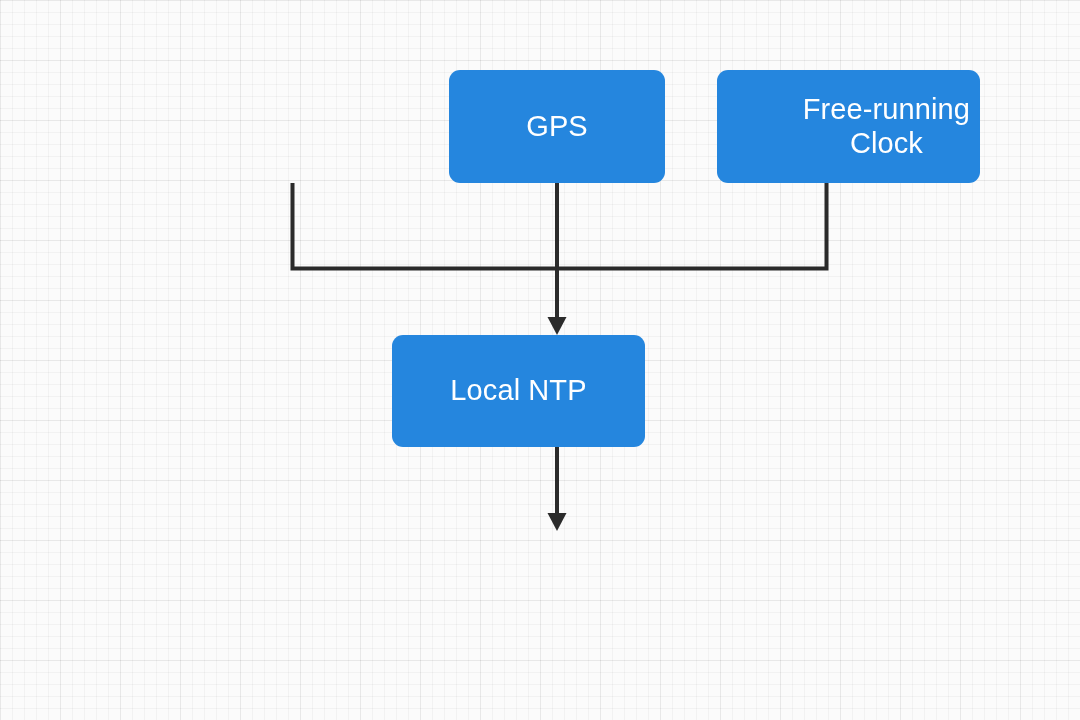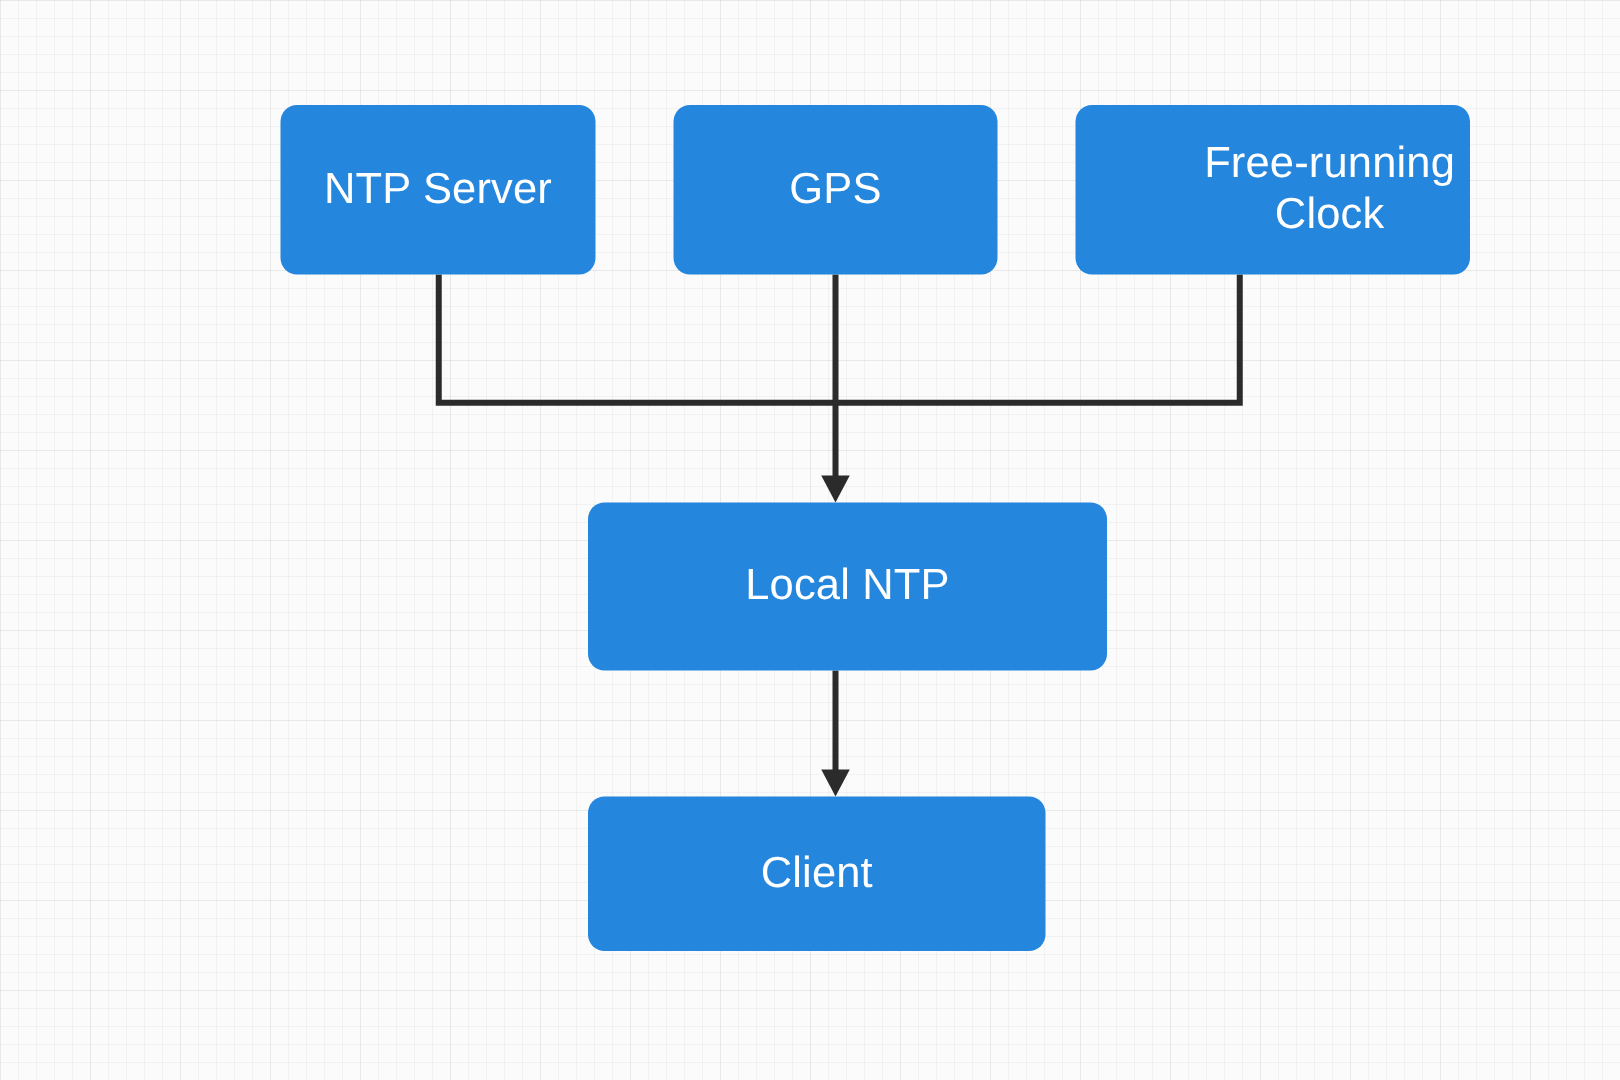--- a/index.html
+++ b/index.html
@@ -75,34 +75,28 @@
 
     <path d="M 826.5 183 L 826.5 268.5 L 557 268.5" fill="none" stroke="#2b2b2b" stroke-width="4" stroke-linecap="butt"></path>
 
     <path d="M 557 183 L 557 318" fill="none" stroke="#2b2b2b" stroke-width="4" stroke-linecap="butt"></path>
     <polygon points="547.5,317 566.5,317 557,335" fill="#2b2b2b"></polygon>
 
     <path d="M 557 447 L 557 514" fill="none" stroke="#2b2b2b" stroke-width="4" stroke-linecap="butt"></path>
     <polygon points="547.5,513 566.5,513 557,531" fill="#2b2b2b"></polygon>
   </svg>
 
-  <div class="node" style="left:187px; top:70px; width:210px; height:113px; background-color:#2586de;">
-    <span class="node-label">NTP Server</span>
-  </div>
 
   <div class="node" style="left:449px; top:70px; width:216px; height:113px; background-color:#2586de;align-items:center;">
     <span class="node-label">GPS</span>
   </div>
 
   <div class="node" style="left:717px; top:70px; width:263px; height:113px; background-color:#2586de;justify-content:flex-end;">
     <span class="node-label">Free-running
 Clock</span>
   </div>
 
-  <div class="node" style="left:392px; top:335px; width:346px; height:112px; background-color:#2586de;">
+  <div class="node" style="left:392px; top:335px; width:253px; height:112px; background-color:#2586de;">
     <span class="node-label">Local NTP</span>
   </div>
 
-  <div class="node" style="left:392px; top:531px; width:305px; height:103px; background-color:#2586de;">
-    <span class="node-label">Client</span>
-  </div>
 
 </div>
 
 </body></html>

